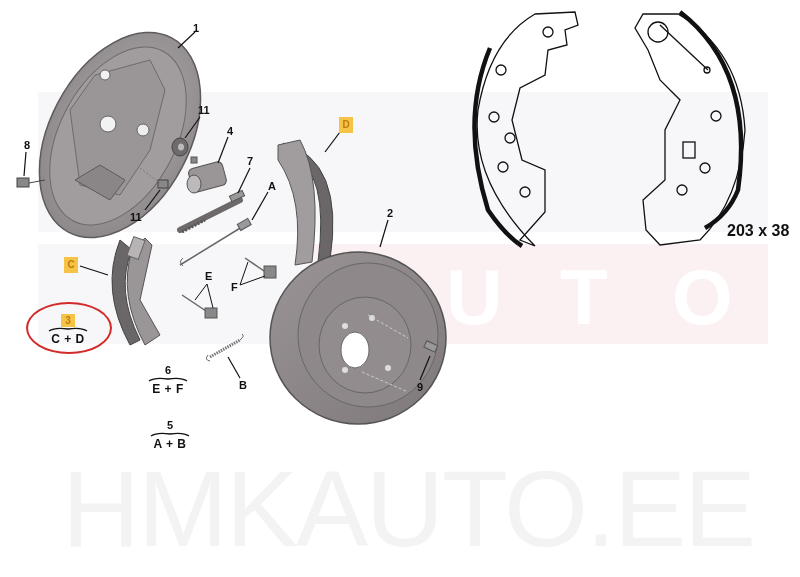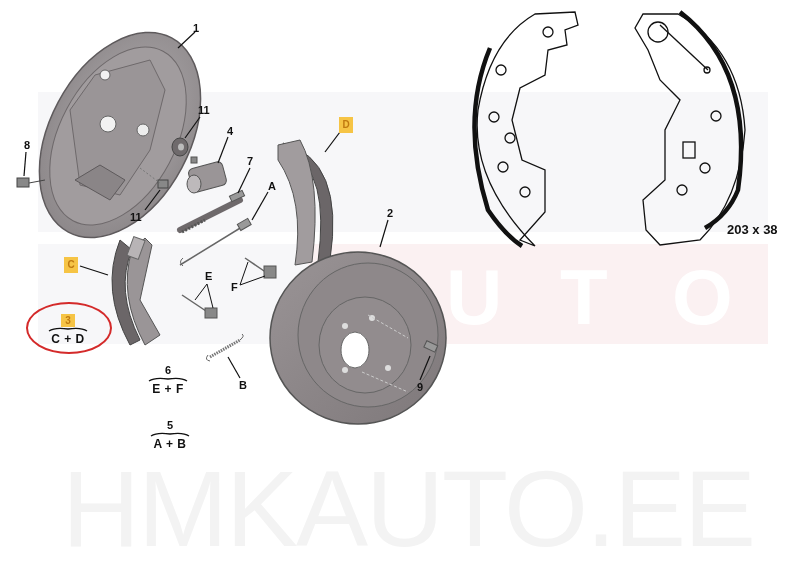--- a/index.html
+++ b/index.html
@@ -8,21 +8,21 @@
   .wm-bottom { position:absolute; left:62px; top:455px; font-family:"Liberation Sans", sans-serif; font-size:108px; font-weight:400; color:#f3f3f3; letter-spacing:-2px; line-height:1; white-space:nowrap; }
   .wm-block { position:absolute; background:#f7f7f9; }
   .wm-red { position:absolute; background:#fbf1f2; }
   .wm-letter { position:absolute; color:#ffffff; font-weight:700; font-size:78px; line-height:1; font-family:"Liberation Sans", sans-serif; }
   .lbl { position:absolute; font-weight:700; font-size:11px; color:#111; font-family:"Liberation Sans", sans-serif; line-height:1; }
   .badge { position:absolute; background:#f6c445; color:#c07a10; font-weight:700; font-size:10px; text-align:center; line-height:16px; width:14px; height:16px; font-family:"Liberation Sans", sans-serif; }
   .kit { position:absolute; text-align:center; width:50px; }
   .kit .num { font-weight:700; font-size:11px; color:#111; display:block; height:13px; }
   .kit .brace { display:block; height:5px; }
   .kit .combo { font-weight:700; font-size:12px; color:#111; display:block; letter-spacing:0.5px; }
-  .dims { position:absolute; left:727px; top:222px; font-weight:700; font-size:13px; color:#111; }
+  .dims { position:absolute; left:727px; top:222px; font-weight:700; font-size:16px; color:#111; }
   .redring { position:absolute; left:26px; top:302px; width:86px; height:52px; border:2.5px solid #d42a2a; border-radius:50%; box-sizing:border-box; }
 </style>
 </head>
 <body>
 
 <div class="wm-block" style="left:38px;top:92px;width:730px;height:140px;"></div>
 <div class="wm-red" style="left:308px;top:244px;width:460px;height:100px;"></div>
 <div class="wm-block" style="left:38px;top:244px;width:270px;height:100px;"></div>
 <div class="wm-letter" style="left:446px;top:258px;">U</div>
 <div class="wm-letter" style="left:560px;top:258px;">T</div>

